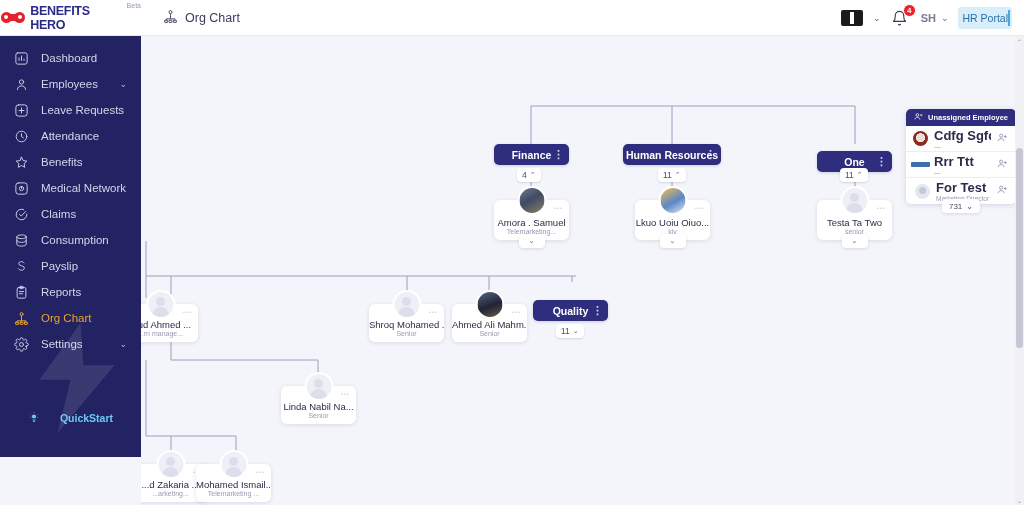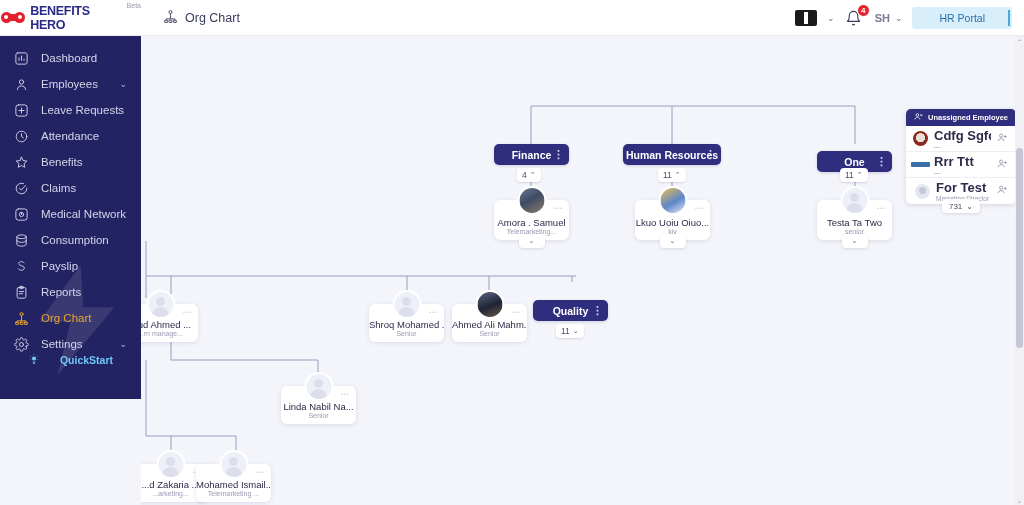--- a/index.html
+++ b/index.html
@@ -39,28 +39,28 @@
   .badge {
     position: absolute; top: -3px; right: -5px; min-width: 13px; height: 13px;
     background: #e8262f; color: #fff; border-radius: 50%; font-size: 8px;
     display: flex; align-items: center; justify-content: center; font-weight: bold;
     border: 1.5px solid #fff;
   }
   .user-chip { display: flex; align-items: center; gap: 5px; }
   .user-initials { font-size: 11px; color: #7a7a95; font-weight: bold; }
   .hr-portal {
     background: #d9eefb; color: #2a6fa8; border: none; border-radius: 3px;
-    font-size: 10.5px; padding: 5px 27px; font-family: inherit; cursor: pointer;
+    font-size: 10.5px; padding: 5px 4px; font-family: inherit; cursor: pointer;
     position: relative;
   }
   .hr-portal::after { content:""; position:absolute; right:2px; top:3px; bottom:3px; width:2px; background:#4aa8e0; }
 
   
   .sidebar {
-    position: absolute; top: 36px; left: 0; width: 141px; height: 363px;
+    position: absolute; top: 36px; left: 0; width: 141px; height: 421px;
     background: #232262; overflow: hidden; z-index: 30;
   }
   .bolt {
     position: absolute; left: 28px; bottom: 24px; width: 96px; height: 110px;
     opacity: .10; pointer-events: none;
   }
   .nav { position: relative; padding-top: 9px; z-index: 2; }
   .nav-item {
     display: flex; align-items: center; height: 26px; padding-left: 14px;
     gap: 12px; cursor: pointer; color: #d4d5ea; font-size: 11.5px;
@@ -274,35 +274,35 @@
           <span class="ico">
             <svg viewBox="0 0 24 24" fill="none" stroke="#c9cae4" stroke-width="1.6" stroke-linecap="round" stroke-linejoin="round">
               <path d="M12 3.5l2.6 5.4 5.9.8-4.3 4.1 1 5.9-5.2-2.8-5.2 2.8 1-5.9L3.5 9.7l5.9-.8z"></path>
             </svg>
           </span>
           <span class="txt">Benefits</span>
         </div>
         <div class="nav-item">
           <span class="ico">
             <svg viewBox="0 0 24 24" fill="none" stroke="#c9cae4" stroke-width="1.6" stroke-linecap="round" stroke-linejoin="round">
-              <path d="M20.5 11.2V12a8.5 8.5 0 1 1-5-7.8"></path>
-              <path d="M8.8 11.8l2.8 2.6 7-7.2"></path>
-            </svg>
-          </span>
-          <span class="txt">Claims</span>
-        </div>
-        <div class="nav-item">
-          <span class="ico">
-            <svg viewBox="0 0 24 24" fill="none" stroke="#c9cae4" stroke-width="1.6" stroke-linecap="round" stroke-linejoin="round">
               <rect x="3" y="3" width="18" height="18" rx="4"></rect>
               <circle cx="12" cy="12" r="3.4"></circle>
               <path d="M12 8.6V12"></path>
             </svg>
           </span>
           <span class="txt">Medical Network</span>
+        </div>
+        <div class="nav-item">
+          <span class="ico">
+            <svg viewBox="0 0 24 24" fill="none" stroke="#c9cae4" stroke-width="1.6" stroke-linecap="round" stroke-linejoin="round">
+              <path d="M20.5 11.2V12a8.5 8.5 0 1 1-5-7.8"></path>
+              <path d="M8.8 11.8l2.8 2.6 7-7.2"></path>
+            </svg>
+          </span>
+          <span class="txt">Claims</span>
         </div>
         <div class="nav-item">
           <span class="ico">
             <svg viewBox="0 0 24 24" fill="none" stroke="#c9cae4" stroke-width="1.6" stroke-linecap="round" stroke-linejoin="round">
               <ellipse cx="12" cy="6" rx="7.5" ry="3"></ellipse>
               <path d="M4.5 6v12c0 1.6 3.4 3 7.5 3s7.5-1.4 7.5-3V6"></path>
               <path d="M4.5 12c0 1.6 3.4 3 7.5 3s7.5-1.4 7.5-3"></path>
             </svg>
           </span>
           <span class="txt">Consumption</span>

